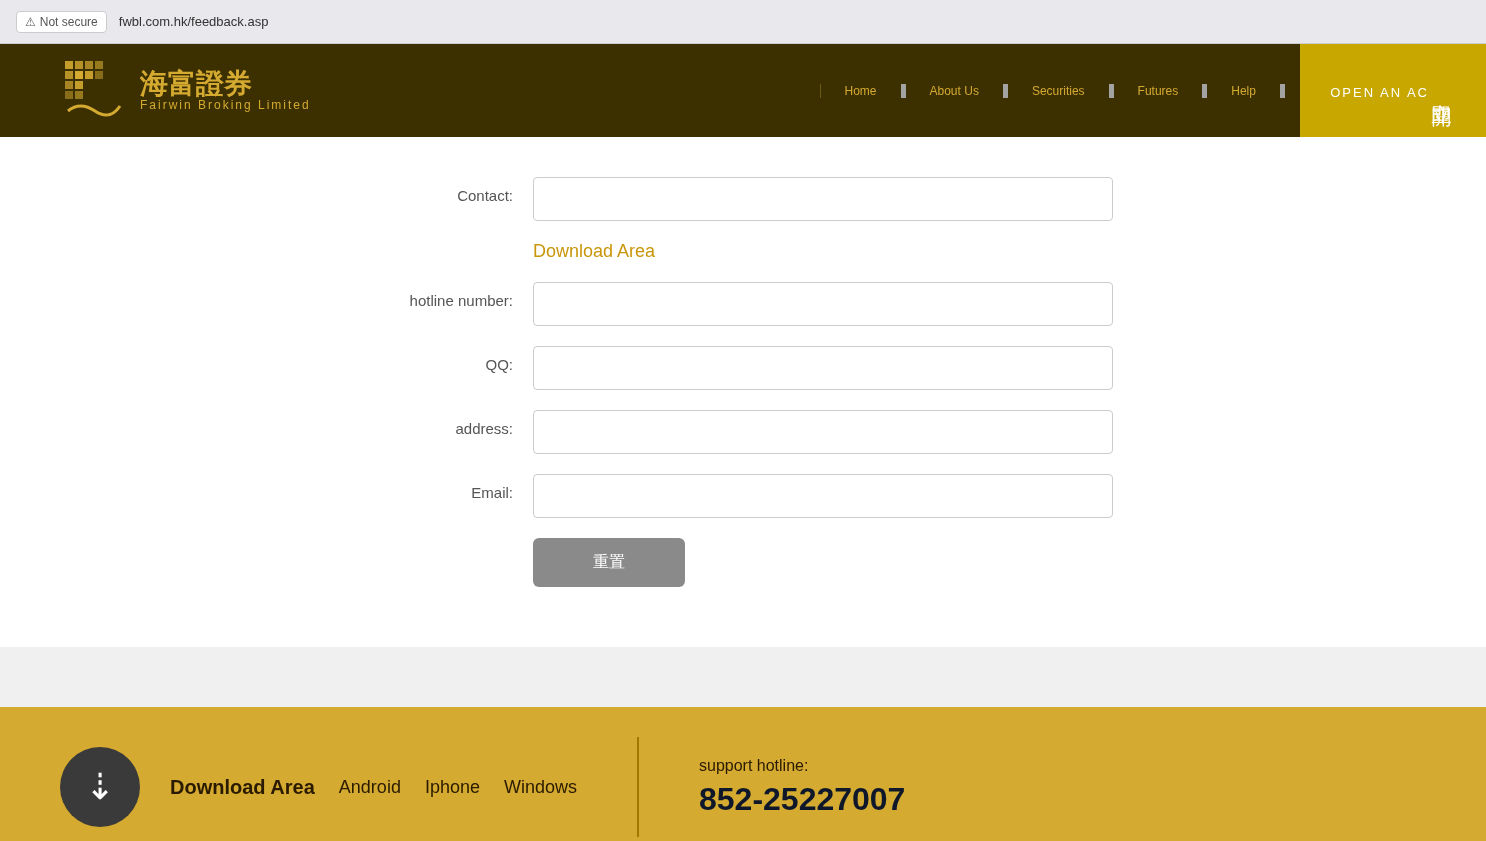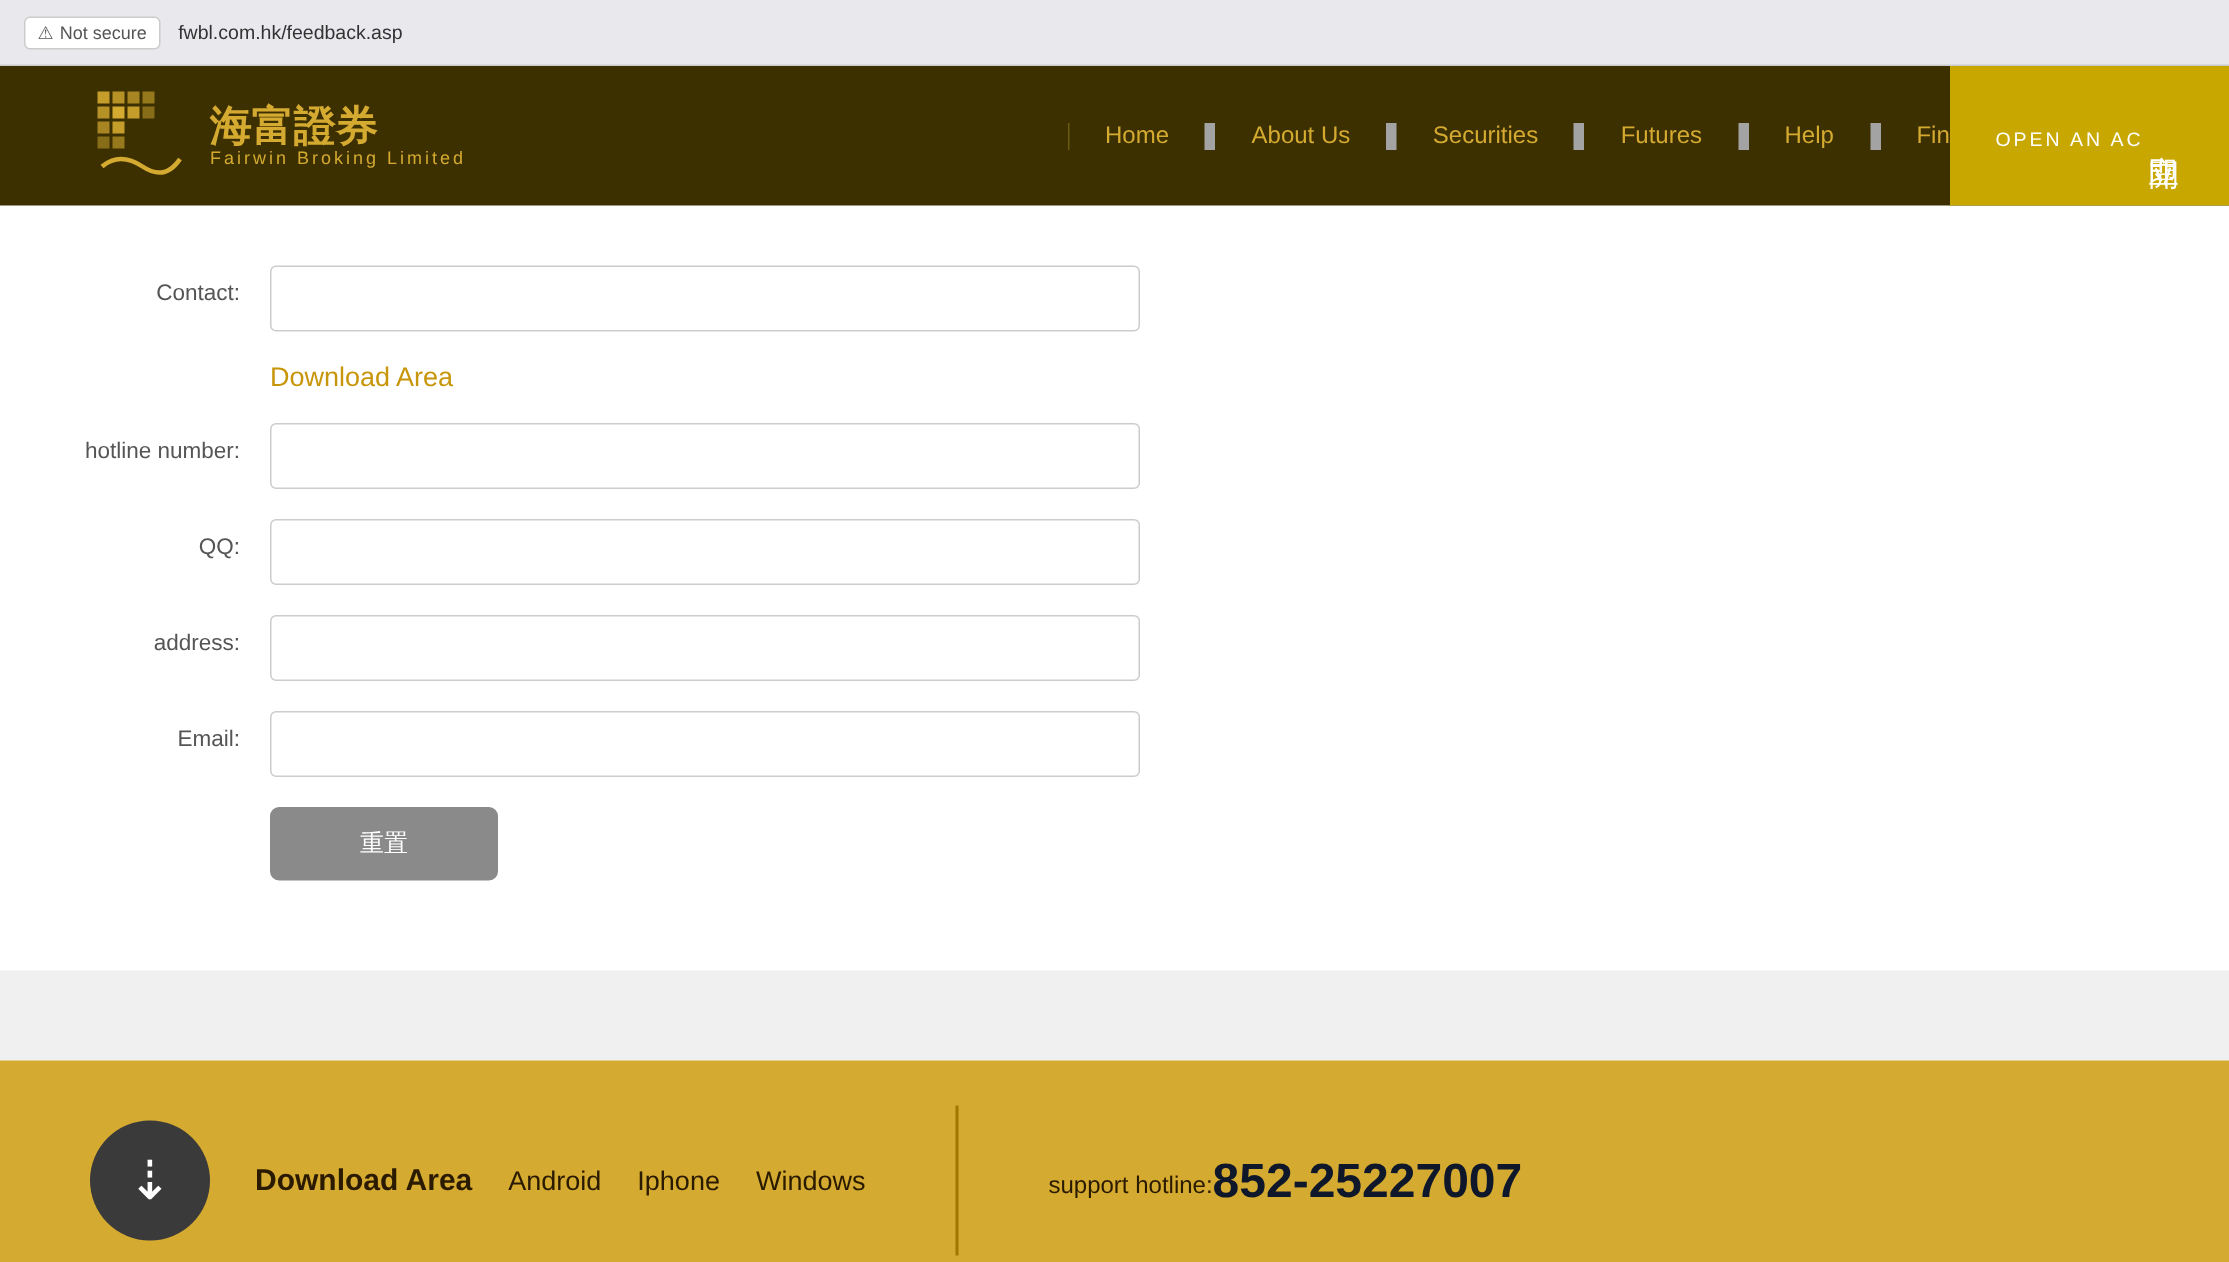--- a/index.html
+++ b/index.html
@@ -61,23 +61,23 @@
       font-size: 12px;
       letter-spacing: 2px;
     }
     .nav-links {
       display: flex;
       align-items: center;
       gap: 0;
     }
     .nav-item {
       color: #d4aa30;
-      font-size: 16px;
+      font-size: 12px;
       padding: 0 24px;
-      border-right: 7px solid #a3a3a3;
+      border-right: 5px solid #a3a3a3;
       cursor: pointer;
       white-space: nowrap;
     }
     .nav-item:first-child {
       border-left: 1px solid #6b5a10;
     }
     .open-account-btn {
       position: absolute;
       right: 0;
       top: 0;
@@ -95,21 +95,21 @@
       cursor: pointer;
       min-width: 80px;
     }
 
     
     .main-content {
       background: #fff;
       padding: 40px 0 60px 0;
       display: flex;
       flex-direction: column;
-      align-items: flex-start;
+      align-items: center;
     }
 
     .form-container {
       width: 780px;
       padding: 0 20px;
     }
 
     .form-row {
       display: flex;
       align-items: flex-start;
@@ -231,22 +231,22 @@
 
     .footer-divider {
       width: 2px;
       height: 100px;
       background: #a07800;
       margin: 0 60px;
     }
 
     .footer-right {
       display: flex;
-      flex-direction: row;
-      align-items: flex-end;
+      flex-direction: column;
+      align-items: flex-start;
     }
 
     .support-label {
       font-size: 16px;
       color: #2a1a00;
       margin-bottom: 6px;
     }
 
     .support-number {
       font-size: 32px;

